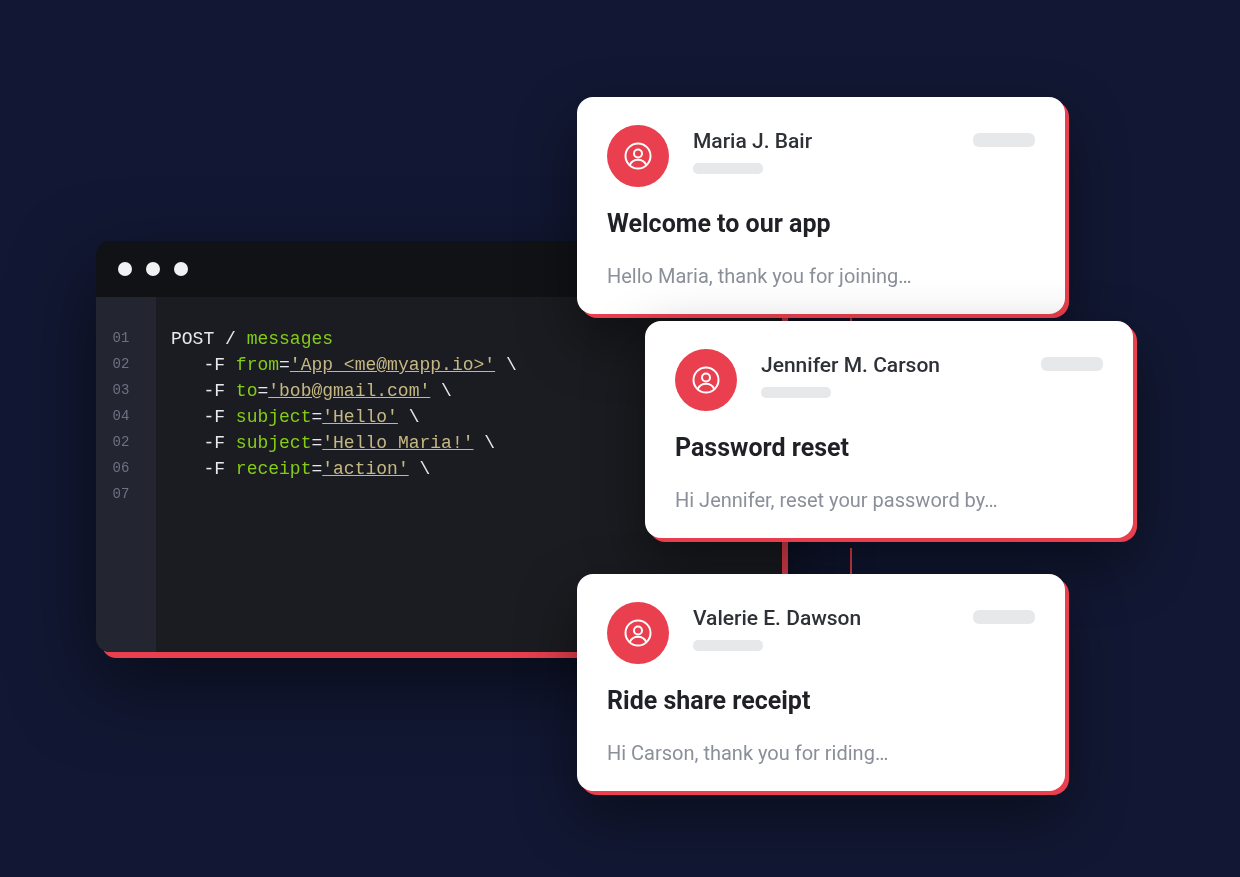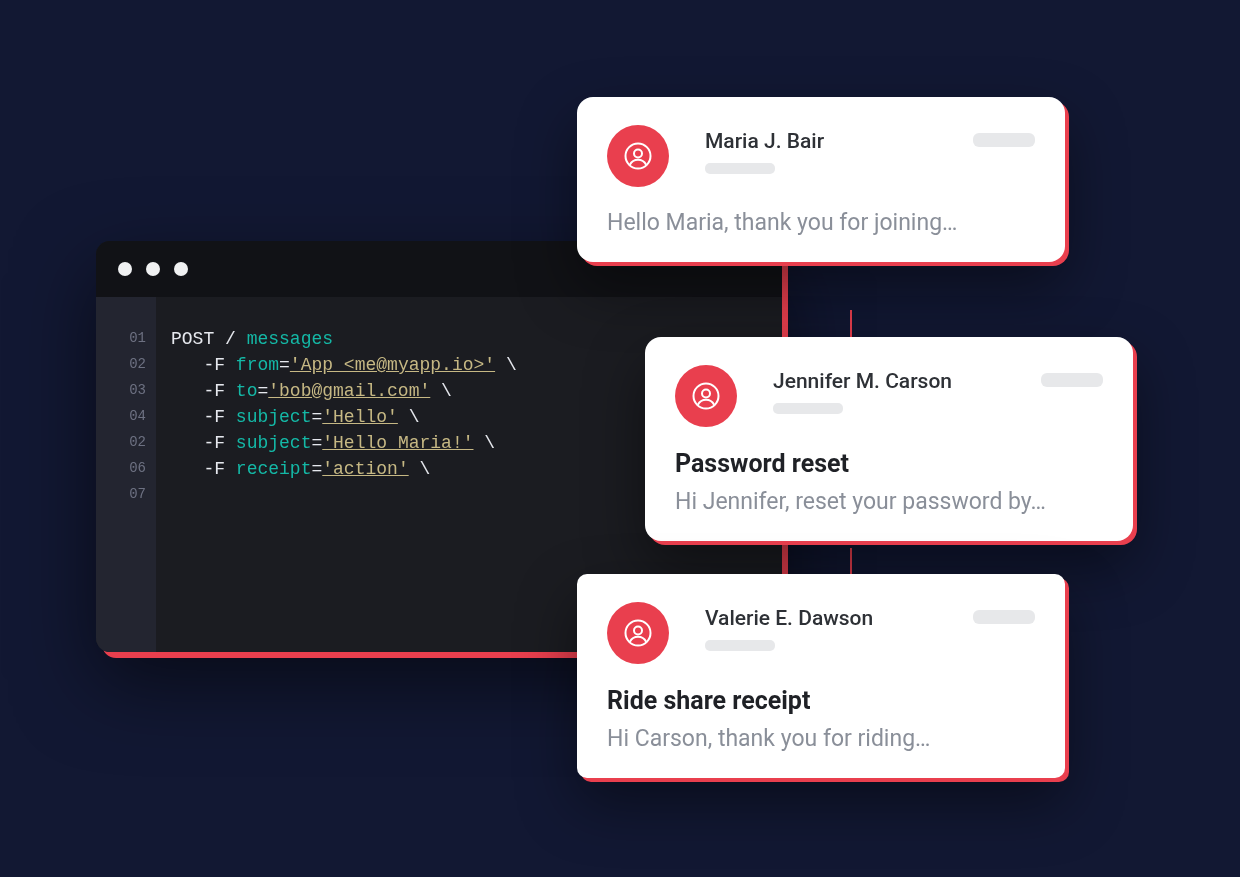--- a/index.html
+++ b/index.html
@@ -42,36 +42,36 @@
     display: flex;
     height: calc(100% - 56px);
   }
   .gutter {
     width: 60px;
     background: #232530;
     padding-top: 34px;
     font-family: "SFMono-Regular", Consolas, "Liberation Mono", Menlo, monospace;
     font-size: 14px;
     color: #6d7182;
-    text-align: right;
+    text-align: center;
   }
   .gutter div { padding: 0 10px 12px 0; line-height: 1; }
   .code {
     flex: 1;
     padding: 29px 10px 0 15px;
     font-family: "SFMono-Regular", Consolas, "Liberation Mono", Menlo, monospace;
     font-size: 18px;
     line-height: 26px;
     color: #cfd3de;
     white-space: pre;
   }
   .tok-kw   { color: #e6e8ee; }
   .tok-op   { color: #e6e8ee; }
   .tok-flag { color: #e6e8ee; }
-  .tok-key  { color: #14b8a6; }
+  .tok-key  { color: #84cc16; }
   .tok-str  { color: #c6b884; text-decoration: underline; }
   .tok-slash{ color: #e6e8ee; }
 
   
   .connector {
     position: absolute;
     width: 2px;
     background: #e93f4e;
     left: 850px;
   }
@@ -85,21 +85,21 @@
     background: #fff;
     border-radius: 16px;
     padding: 28px 30px 26px 30px;
     box-shadow:
       4px 4px 0 0 #e93f4e,
       0 25px 60px rgba(0,0,0,.45);
   }
   .card-head {
     display: flex;
     align-items: flex-start;
-    gap: 36px;
+    gap: 24px;
   }
   .avatar {
     width: 62px; height: 62px;
     border-radius: 50%;
     background: #e93f4e;
     display: flex;
     align-items: center;
     justify-content: center;
     flex-shrink: 0;
   }
@@ -121,28 +121,28 @@
     border-radius: 6px;
     margin-top: 8px;
   }
   .card-body { margin-top: 22px; padding-left: 0; }
   .subject {
     font-size: 25px;
     font-weight: 700;
     color: #1f2126;
   }
   .preview {
-    font-size: 23px;
+    font-size: 20px;
     color: #8a8f99;
-    margin-top: 10px;
+    margin-top: 26px;
   }
 
   .card.c-1 { left: 577px; top: 97px; }
-  .card.c-2 { left: 645px; top: 337px; }
-  .card.c-3 { left: 577px; top: 574px; border-radius: 10px; }
+  .card.c-2 { left: 645px; top: 321px; }
+  .card.c-3 { left: 577px; top: 574px; }
 </style>
 </head>
 <body>
 
 <div class="code-window">
   <div class="code-titlebar">
     <div class="traffic-dot"></div>
     <div class="traffic-dot"></div>
     <div class="traffic-dot"></div>
   </div>
@@ -178,20 +178,21 @@
           <path d="M5.5 19c1.4-2.7 4-4 6.5-4s5.1 1.3 6.5 4"></path>
       </svg>
     </div>
     <div class="head-text">
       <div class="sender">Maria J. Bair</div>
       <div class="placeholder-bar sub-bar"></div>
     </div>
     <div class="placeholder-bar right-bar"></div>
   </div>
   <div class="card-body">
+    <div class="subject">Welcome to our app</div>
     <div class="preview">Hello Maria, thank you for joining…</div>
   </div>
 </div>
 
 <div class="card c-2">
   <div class="card-head">
     <div class="avatar">
       <svg viewBox="0 0 24 24" fill="none" stroke="#fff" stroke-width="1.6">
         <circle cx="12" cy="12" r="10"></circle>
           <circle cx="12" cy="10" r="3.2"></circle>

